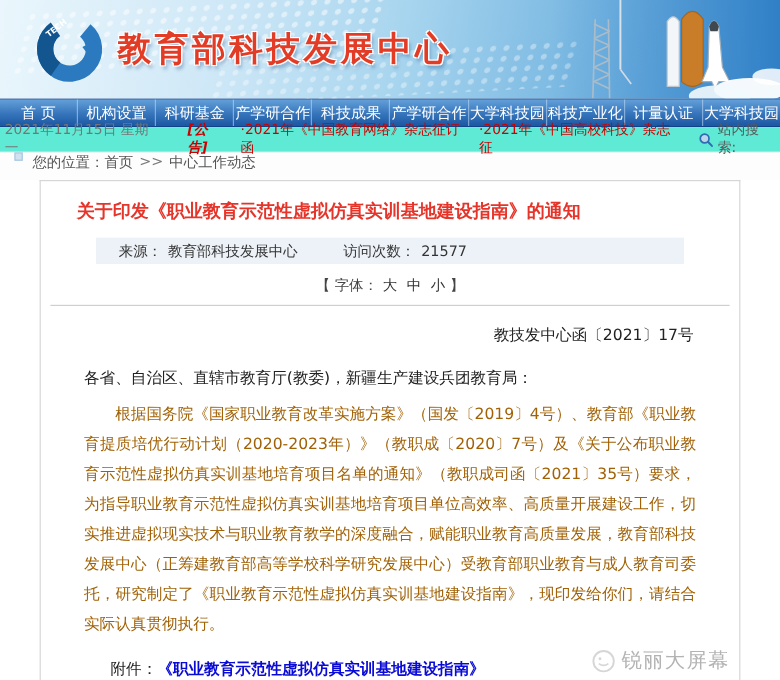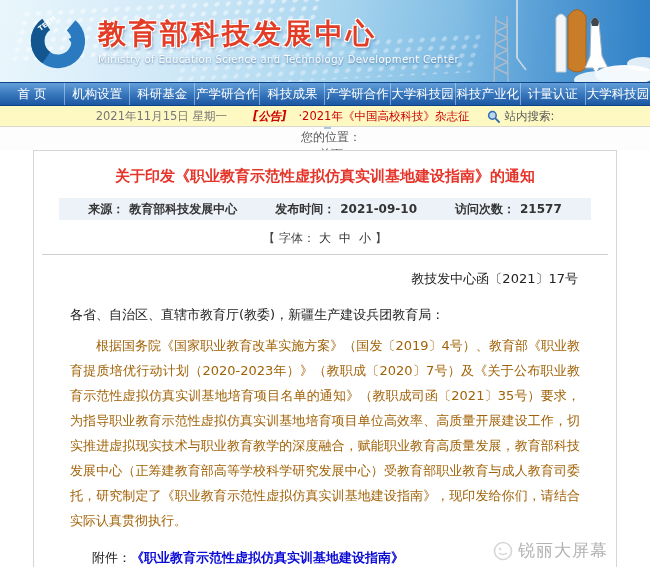--- a/index.html
+++ b/index.html
@@ -24,39 +24,39 @@
 
   
   .mainnav { height:24px; display:flex; align-items:stretch;
     background:linear-gradient(#639fd9 0%,#3574ba 55%,#1c57a2 100%);
     border-top:1px solid #0e4289; border-bottom:1px solid #0e4289; }
   .mainnav a { flex:1; display:flex; align-items:center; justify-content:center;
     color:#fff; font-size:12.5px; font-weight:normal; text-decoration:none; white-space:nowrap; }
   .mainnav a + a { border-left:1px solid rgba(195,220,245,.55); }
 
   
-  .infobar { height:21px; background:#fef9c3; border-bottom:1px solid #d8d8cf;
-    display:flex; align-items:center; font-size:11.5px; padding:0 16px;justify-content:center; }
+  .infobar { height:21px; background:#5eead4; border-bottom:1px solid #d8d8cf;
+    display:flex; align-items:center; font-size:11.5px; padding:0 4px; }
   .infobar .date { color:#767676; }
   .notice-label { color:#cc0000; font-weight:bold; margin-left:26px; text-decoration:none;font-style:italic; }
   .notice { color:#cc0000; text-decoration:none; margin-left:12px; }
   .search-wrap { display:flex; align-items:center; margin-left:18px; }
   .search-label { color:#5a5a5a; margin-left:4px; }
 
   
-  .breadcrumb { height:23px; display:flex; align-items:center; font-size:12px; color:#555; padding-left:12px; background:#fdfdfd;flex-direction:column; }
+  .breadcrumb { height:23px; display:flex; font-size:12px; color:#555; padding-left:12px; background:#fdfdfd; }
   .crumb-ico { width:7px; height:7px; background:#cfe2f0; border:1px solid #a9c8e0; margin-right:8px; }
   .breadcrumb a { color:#555; text-decoration:none; }
   .breadcrumb .sep { margin:0 5px; color:#777; }
 
   
   .panel { position:relative; margin:0 33px; height:417px; background:#fff;
     border:1px solid #d6d6d6; border-bottom:none; padding-top:10px; }
-  .article-title { text-align:center; color:#e5352a; font-size:15px; font-weight:bold; margin:6px 30px 12px; }
-  .meta { margin:0 25px; background:#edf2f8; height:22px; display:flex; align-items:center; justify-content:center; font-size:12px; color:#333;font-weight:bold; }
+  .article-title { text-align:left; color:#e5352a; font-size:15px; font-weight:bold; margin:6px 30px 12px; }
+  .meta { margin:0 46px; background:#edf2f8; height:22px; display:flex; align-items:center; justify-content:flex-start; font-size:12px; color:#333; }
   .meta .group { margin:0 19px; white-space:nowrap; }
   .meta .lbl { margin-right:5px; }
   .fontsel { text-align:center; font-size:12px; color:#444; margin:10px 0 7px; }
   .fontsel a { color:#333; text-decoration:none; margin:0 4px; }
   .divider { border:none; border-top:1px solid #cfcfcf; margin:5px 8px 0; }
   .docnum { text-align:right; font-size:13px; color:#222; padding-right:38px; margin-top:15px; }
   .salutation { font-size:13px; color:#222; margin:18px 36px 0; }
   .body-par { font-size:13px; color:#a16207; margin:9px 36px 0; line-height:25px; text-indent:2em; text-align:justify; }
   .attachment { margin:16px 36px 0; padding-left:1.7em; font-size:13px; color:#222; }
   .attachment .att-label { font-weight:normal; }
@@ -112,41 +112,41 @@
 
   <div class="brand">
     <svg class="logo-svg" viewBox="0 0 64 64">
       <circle cx="33" cy="32" r="21" fill="none" stroke="#2b7ac0" stroke-width="14" stroke-dasharray="96 36" transform="rotate(-50 33 32)"></circle>
       <circle cx="33" cy="32" r="21" fill="none" stroke="#12558f" stroke-width="14" stroke-dasharray="40 92" transform="rotate(125 33 32)"></circle>
       <path d="M44,30 l12,-6 l-6,14 z" fill="#2b7ac0"></path>
       <text x="15" y="22" font-size="7" fill="#fff" font-weight="bold" transform="rotate(-38 15 22)">TECH</text>
     </svg>
     <div class="brand-text">
       <div class="site-title">教育部科技发展中心</div>
-      <div class="site-subtitle">Ministry of Education  Science and Technology Development Center</div>
     </div>
   </div>
 </header>
 
 <nav class="mainnav">
   <a href="#">首 页</a>
   <a href="#">机构设置</a>
   <a href="#">科研基金</a>
   <a href="#">产学研合作</a>
   <a href="#">科技成果</a>
   <a href="#">产学研合作</a>
   <a href="#">大学科技园</a>
   <a href="#">科技产业化</a>
   <a href="#">计量认证</a>
   <a href="#">大学科技园</a>
 </nav>
 
 <div class="infobar">
   <span class="date">2021年11月15日 星期一</span>
   <a href="#" class="notice-label">[公告]</a>
+  <a href="#" class="notice">·2021年《中国教育网络》杂志征订函</a>
   <a href="#" class="notice">·2021年《中国高校科技》杂志征</a>
   <span class="search-wrap">
     <svg width="13" height="13" viewBox="0 0 13 13">
       <circle cx="5.4" cy="5.4" r="3.8" fill="#bcd6ec" stroke="#2e6db4" stroke-width="1.5"></circle>
       <line x1="8.4" y1="8.4" x2="12" y2="12" stroke="#2e6db4" stroke-width="1.8" stroke-linecap="round"></line>
     </svg>
     <span class="search-label">站内搜索:</span>
   </span>
 </div>
 
@@ -157,23 +157,20 @@
   <span class="sep">&gt;&gt;</span>
   <a href="#">中心工作动态</a>
 </div>
 
 <main class="panel">
   <h1 class="article-title">关于印发《职业教育示范性虚拟仿真实训基地建设指南》的通知</h1>
 
   <div class="meta">
     <span class="group">
       <span class="lbl">来源：</span><span>教育部科技发展中心</span>
-    </span>
-    <span class="group">
-      <span class="lbl">发布时间：</span><span>2021-09-10</span>
     </span>
     <span class="group">
       <span class="lbl">访问次数：</span><span>21577</span>
     </span>
   </div>
 
   <div class="fontsel">
     <span>【 字体：</span><a href="#">大</a><a href="#">中</a><a href="#">小</a><span>】</span>
   </div>
 

